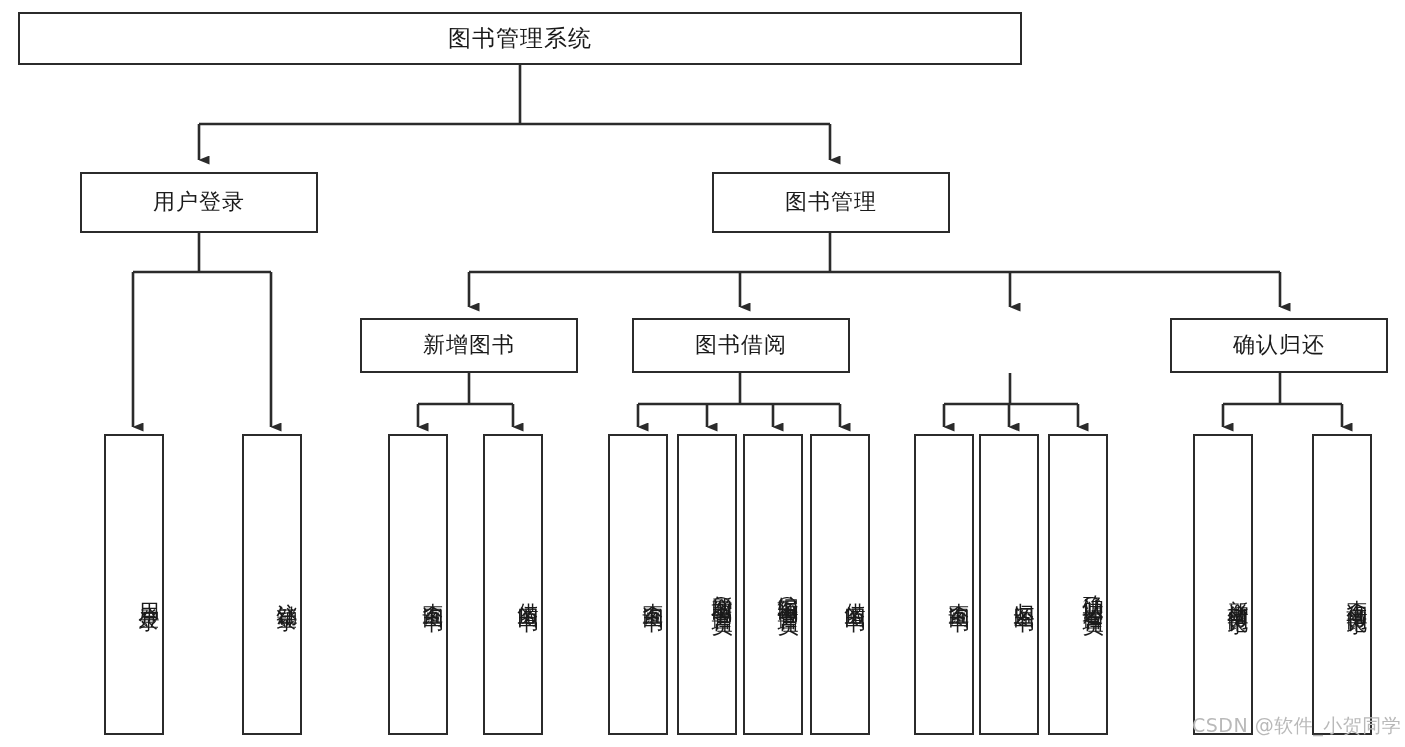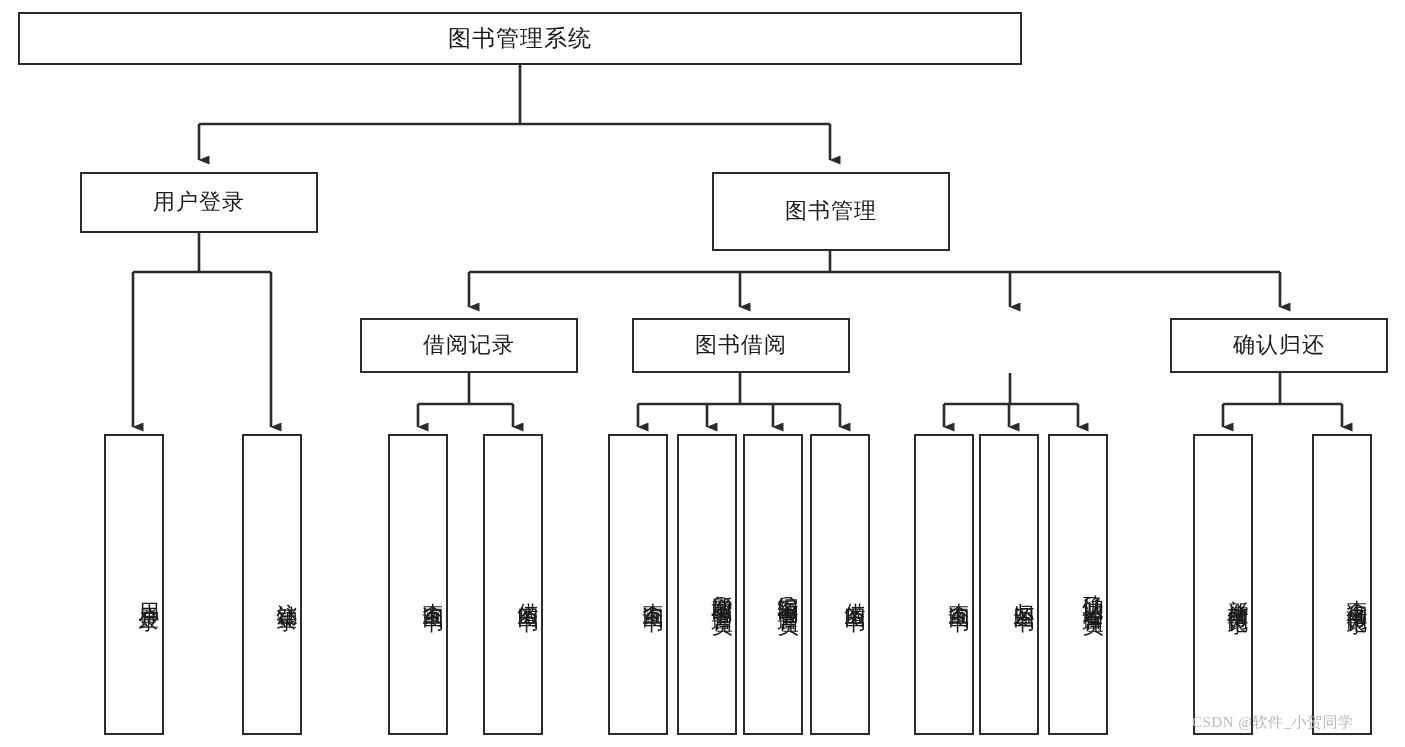--- a/index.html
+++ b/index.html
@@ -52,25 +52,24 @@
     letter-spacing: 3px;
     line-height: 1.25;
   }
   .node-v span {
     writing-mode: vertical-rl;
     text-orientation: upright;
     white-space: nowrap;
   }
   .watermark {
     position: absolute;
-    font-size: 15px;
+    font-size: 19px;
     color: #b9b9b9;
     white-space: nowrap;
     letter-spacing: 0.5px;
-    font-family: Liberation Serif, serif;
   }
 </style>
 </head>
 <body>
 
 <div id="canvas">
 
   <svg id="connectors" viewBox="0 0 1405 747" xmlns="http://www.w3.org/2000/svg">
     <defs>
       <marker id="arrow" markerWidth="9" markerHeight="11" refX="4.5" refY="10.5" orient="auto" markerUnits="userSpaceOnUse">
@@ -124,26 +123,26 @@
     </g>
   </svg>
 
   <div class="node node-h node-root" style="left:18px; top:12px; width:1004px; height:53px;">
     <span>图书管理系统</span>
   </div>
 
   <div class="node node-h" style="left:80px; top:172px; width:238px; height:61px;">
     <span>用户登录</span>
   </div>
-  <div class="node node-h" style="left:712px; top:172px; width:238px; height:79px;">
+  <div class="node node-h" style="left:712px; top:172px; width:238px; height:61px;">
     <span>图书管理</span>
   </div>
 
   <div class="node node-h" style="left:360px; top:318px; width:218px; height:55px;">
-    <span>借阅记录</span>
+    <span>新增图书</span>
   </div>
   <div class="node node-h" style="left:632px; top:318px; width:218px; height:55px;">
     <span>图书借阅</span>
   </div>
   <div class="node node-h" style="left:1170px; top:318px; width:218px; height:55px;">
     <span>确认归还</span>
   </div>
 
   <div class="node node-v" style="left:104px; top:434px; width:60px; height:301px;">
     <span>用户登录</span>

